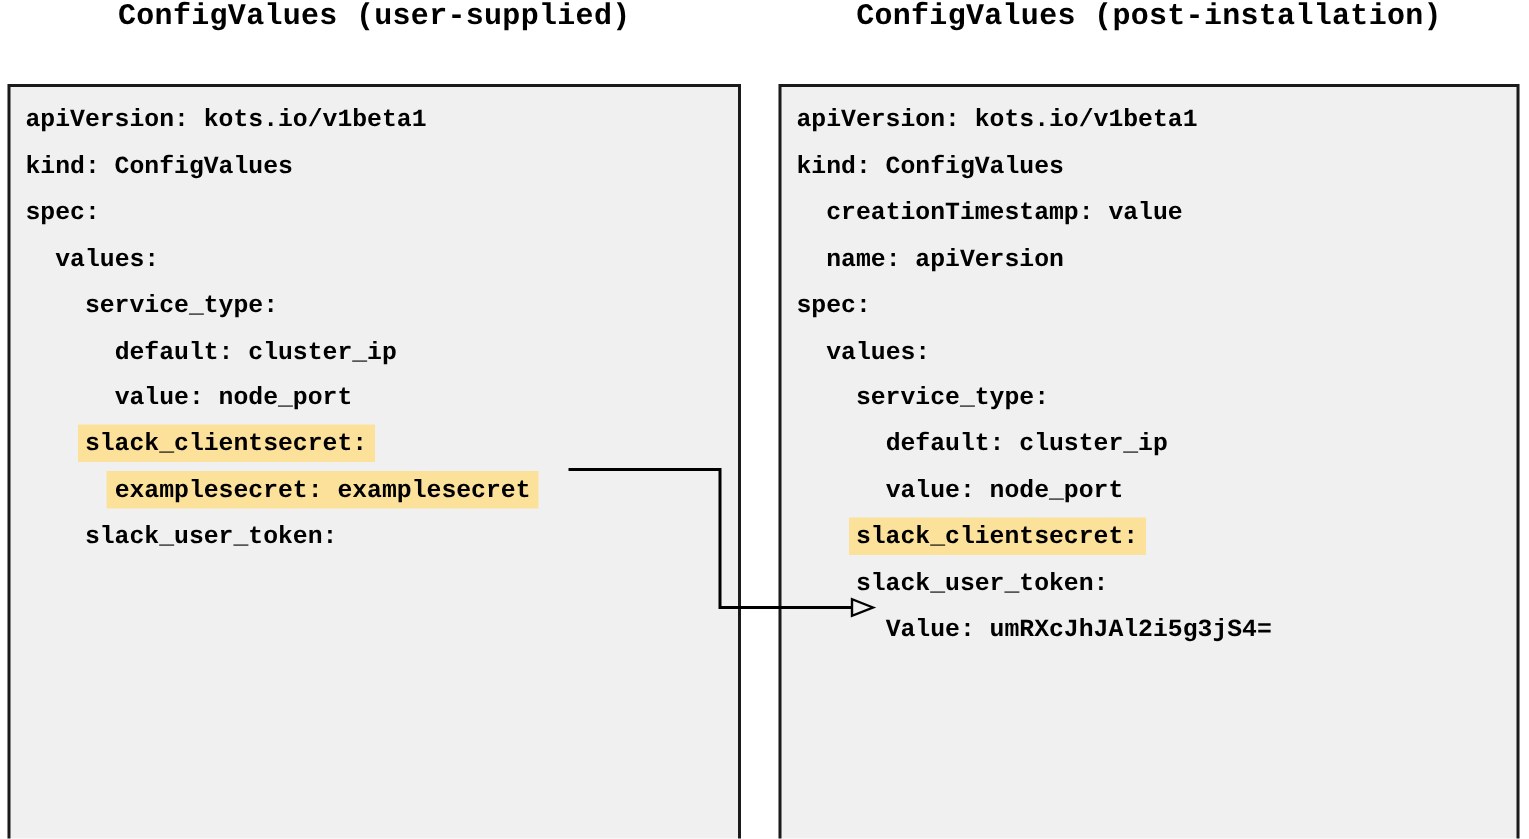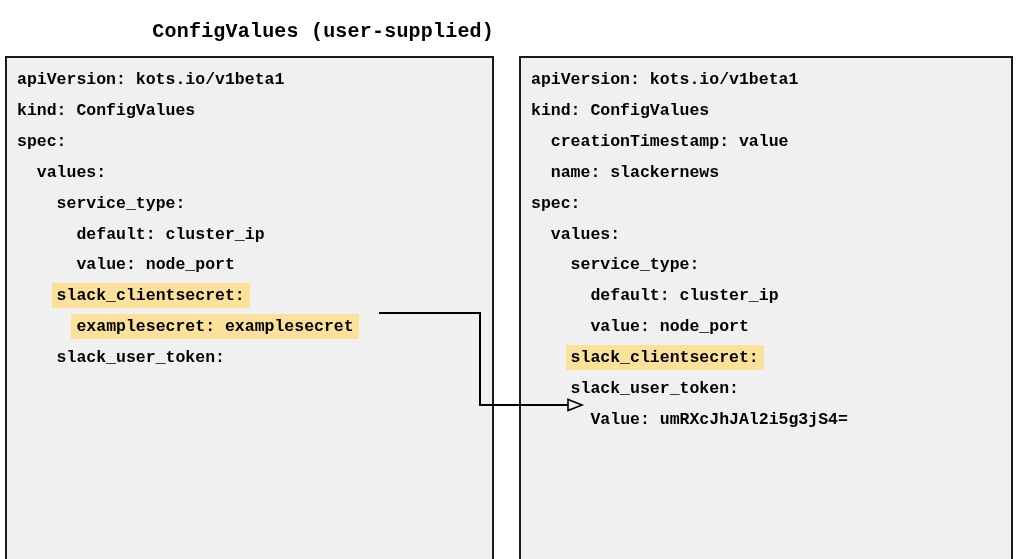--- a/index.html
+++ b/index.html
@@ -11,22 +11,22 @@
     color: var(--text, #000000);
     overflow: hidden;
     position: relative;
   }
   .panel { position: absolute; top: 0; }
   .panel-left  { left: 5px;   width: 489px; }
   .panel-right { left: 519px; width: 494px; }
   .panel-title {
     font-size: 20px;
     line-height: 24px;
-    margin-top: 20px;
-    text-align: right;
+    margin-top: 0;
+    text-align: center;
     white-space: pre;
     letter-spacing: 0.2px;
     font-weight: bold;
   }
   .code-box {
     position: absolute;
     top: 56px; left: 0;
     width: 100%; height: 543px;
     border: 2px solid var(--panel-border, #1a1a1a);
     background: var(--panel-background, #f0f0f1);
@@ -66,25 +66,26 @@
         <div class="code-line">    <span class="code-text">service_type:</span></div>
         <div class="code-line">      <span class="code-text">default: cluster_ip</span></div>
         <div class="code-line">      <span class="code-text">value: node_port</span></div>
         <div class="code-line">    <span class="code-text hl">slack_clientsecret:</span></div>
         <div class="code-line">      <span class="code-text hl">examplesecret: examplesecret</span></div>
         <div class="code-line">    <span class="code-text">slack_user_token:</span></div>
       </div>
   </section>
 
   <section class="panel panel-right">
+    <h2 class="panel-title">ConfigValues (post-installation)</h2>
     <div class="code-box">
         <div class="code-line"><span class="code-text">apiVersion: kots.io/v1beta1</span></div>
         <div class="code-line"><span class="code-text">kind: ConfigValues</span></div>
         <div class="code-line">  <span class="code-text">creationTimestamp: value</span></div>
-        <div class="code-line">  <span class="code-text">name: slackernews</span></div>
+        <div class="code-line">  <span class="code-text">name: apiVersion</span></div>
         <div class="code-line"><span class="code-text">spec:</span></div>
         <div class="code-line">  <span class="code-text">values:</span></div>
         <div class="code-line">    <span class="code-text">service_type:</span></div>
         <div class="code-line">      <span class="code-text">default: cluster_ip</span></div>
         <div class="code-line">      <span class="code-text">value: node_port</span></div>
         <div class="code-line">    <span class="code-text hl">slack_clientsecret:</span></div>
         <div class="code-line">    <span class="code-text">slack_user_token:</span></div>
         <div class="code-line">      <span class="code-text">Value: umRXcJhJAl2i5g3jS4=</span></div>
       </div>
   </section>

